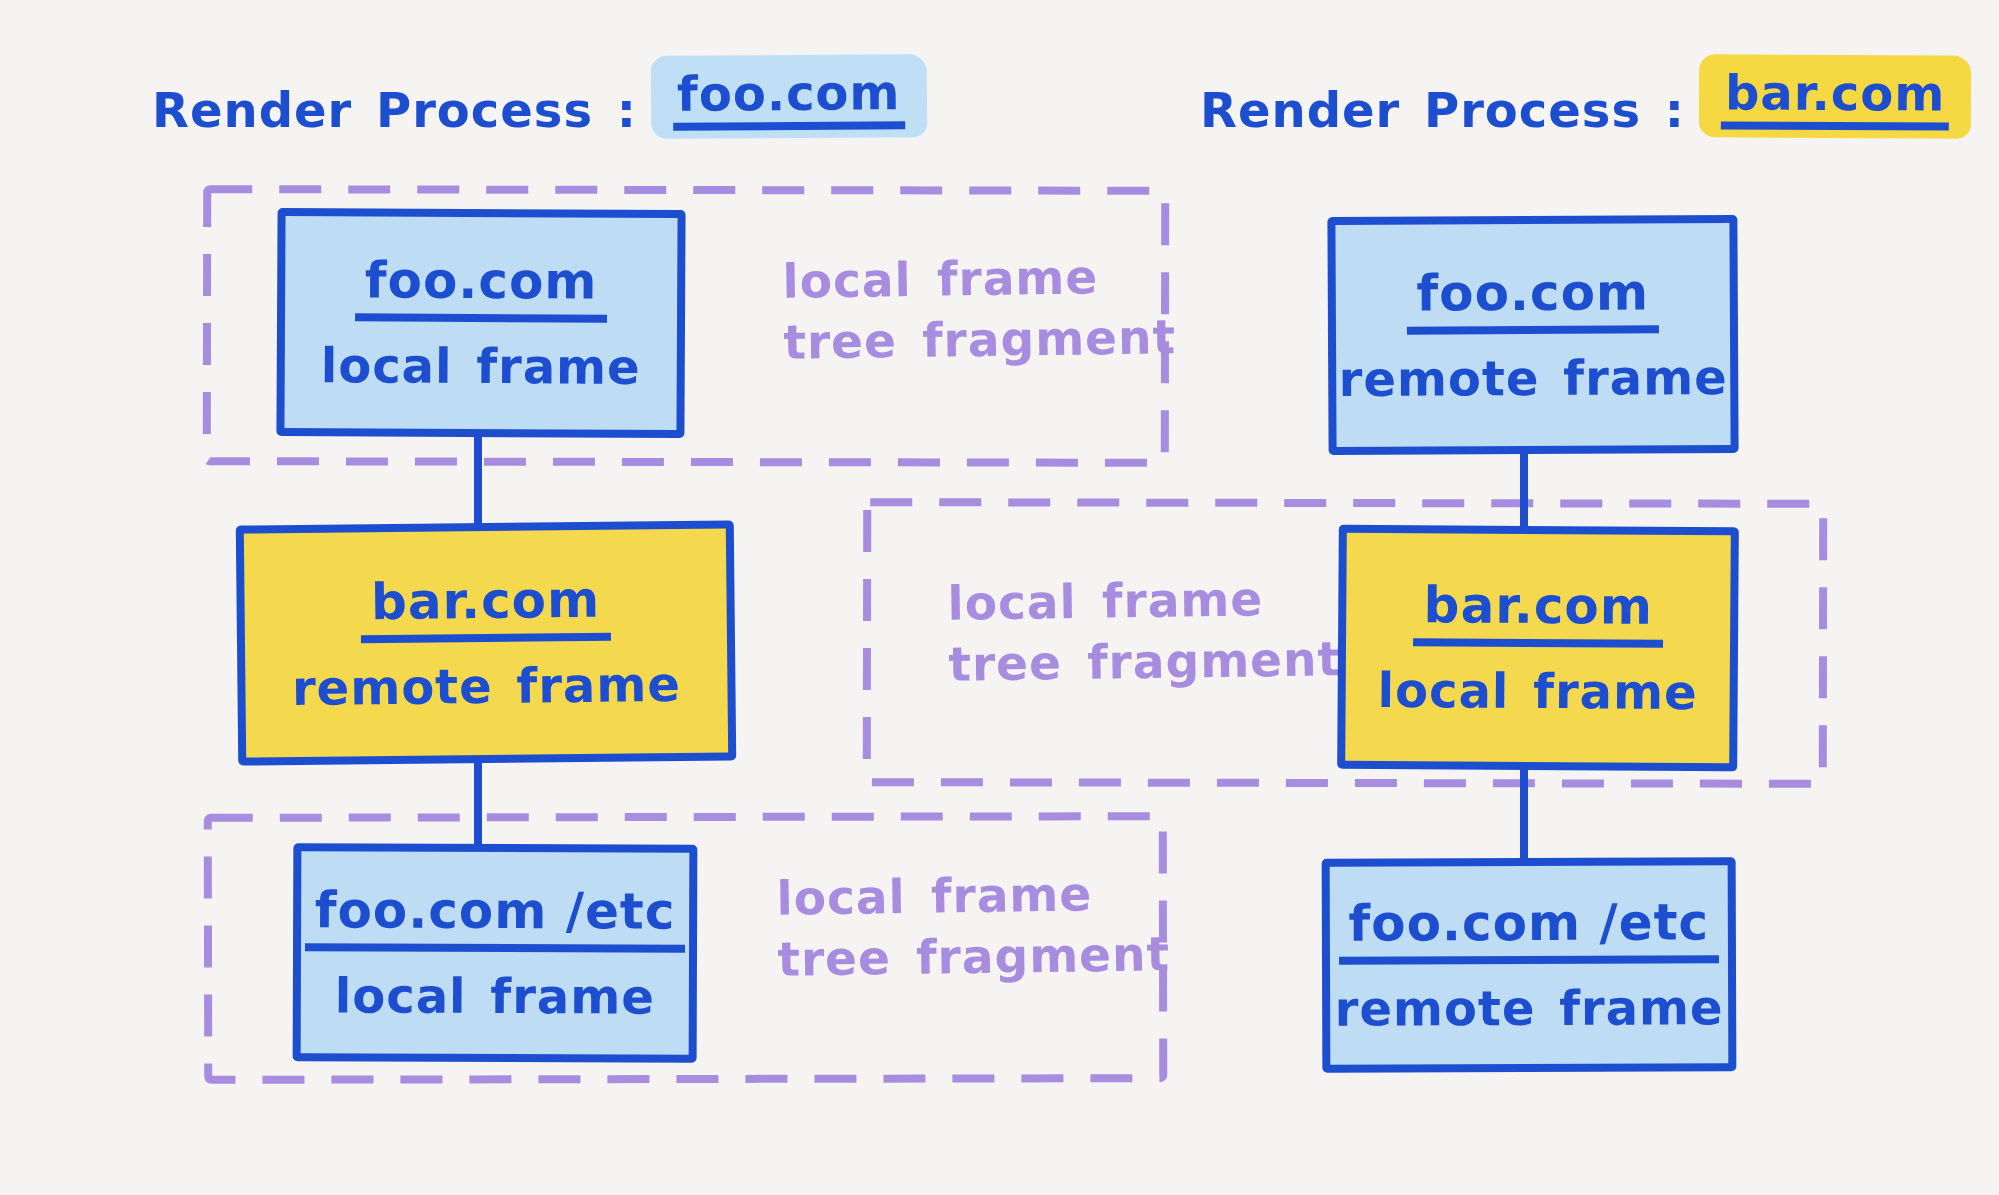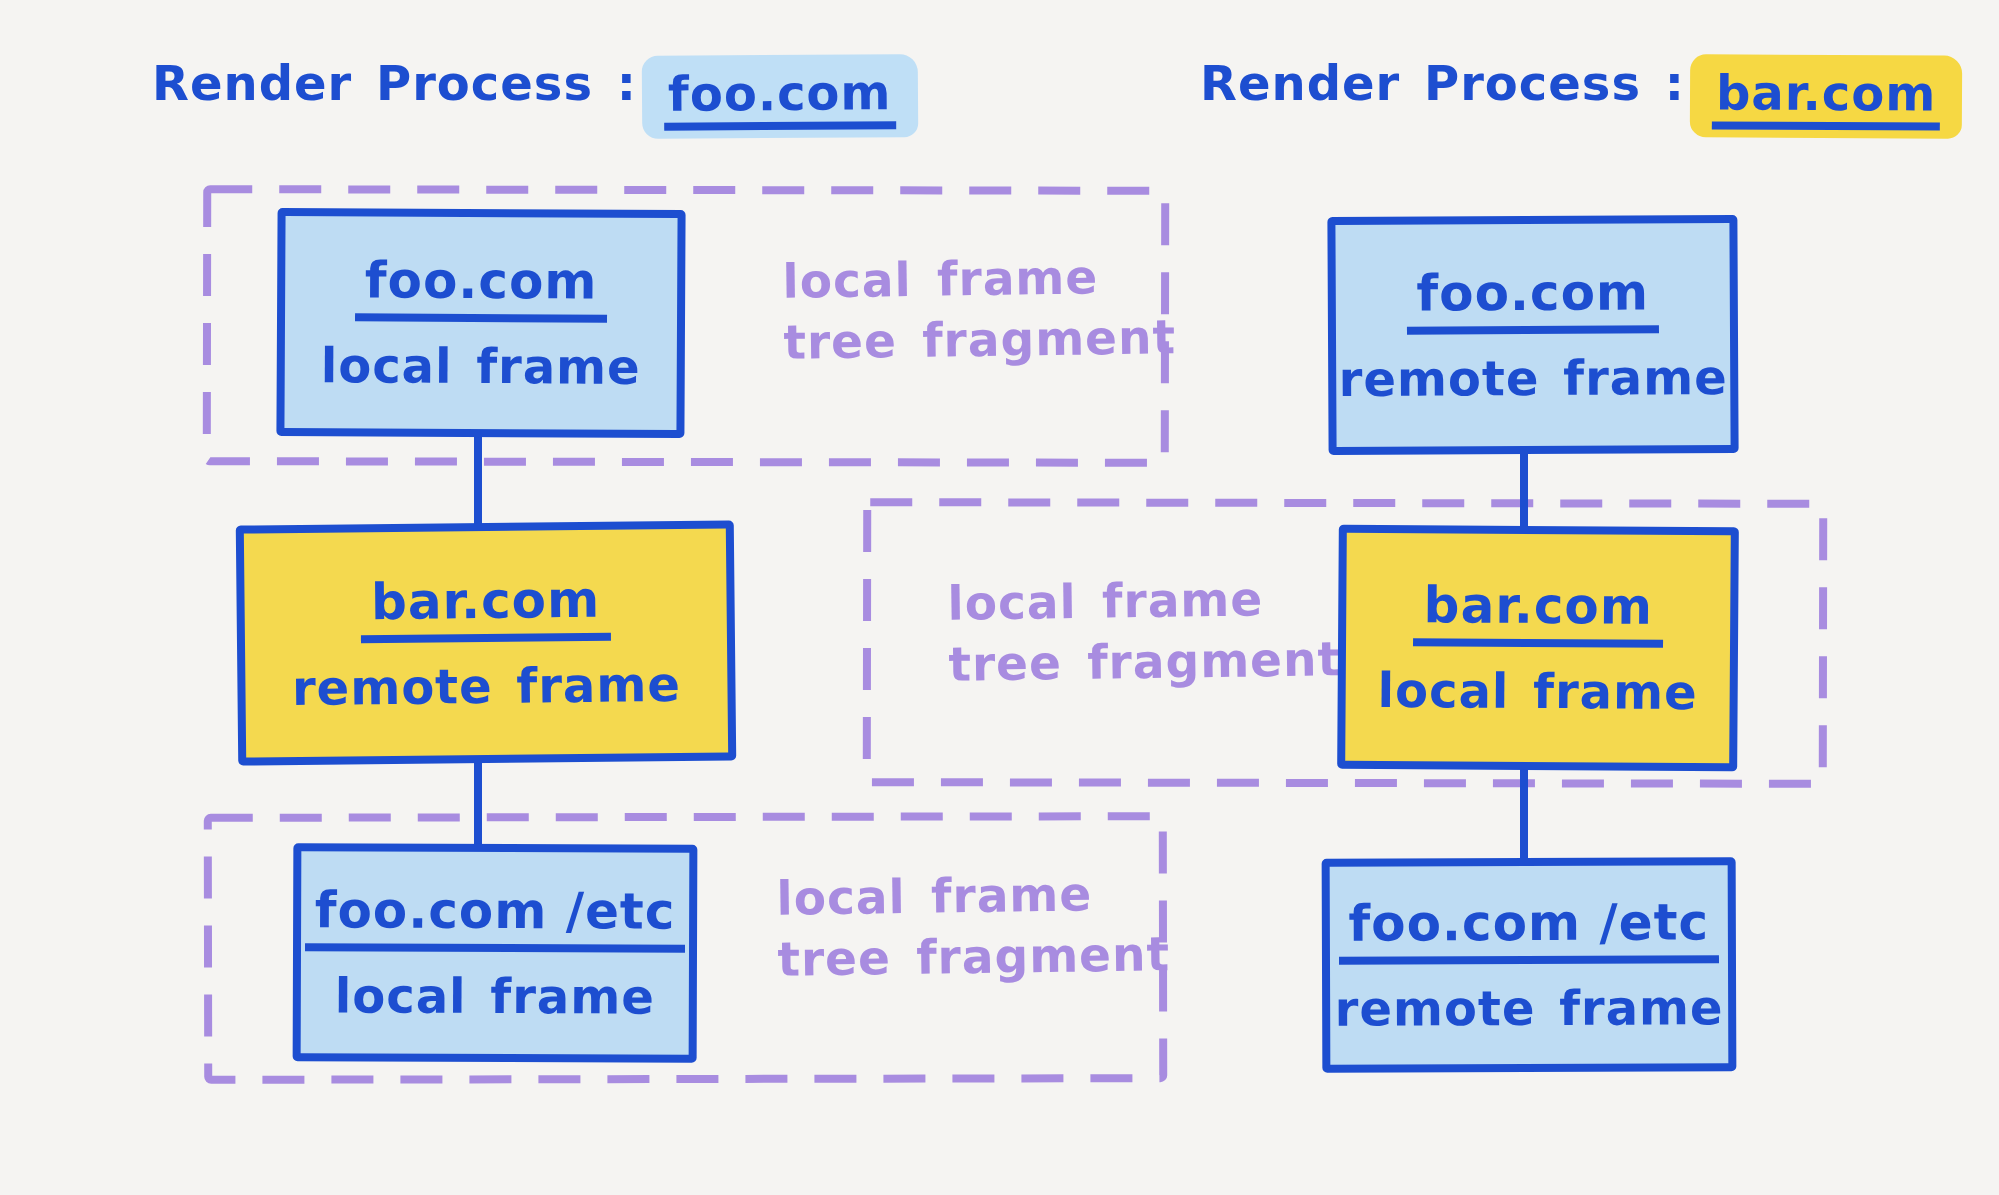--- a/index.html
+++ b/index.html
@@ -11,22 +11,22 @@
     background: #f5f4f2;
     overflow: hidden;
     font-family: "DejaVu Sans", sans-serif;
     font-weight: bold;
   }
 
   
   .title {
     position: absolute;
     display: flex;
-    align-items: flex-start;
-    gap: 5px;
+    align-items: flex-end;
+    gap: 14px;
     font-size: 48px;
     letter-spacing: 1px;
     word-spacing: 6px;
     color: #1d4ed0;
     white-space: nowrap;
   }
   .hl {
     display: inline-block;
     padding: 10px 22px 8px 22px;
     border-radius: 16px 18px 14px 16px;

